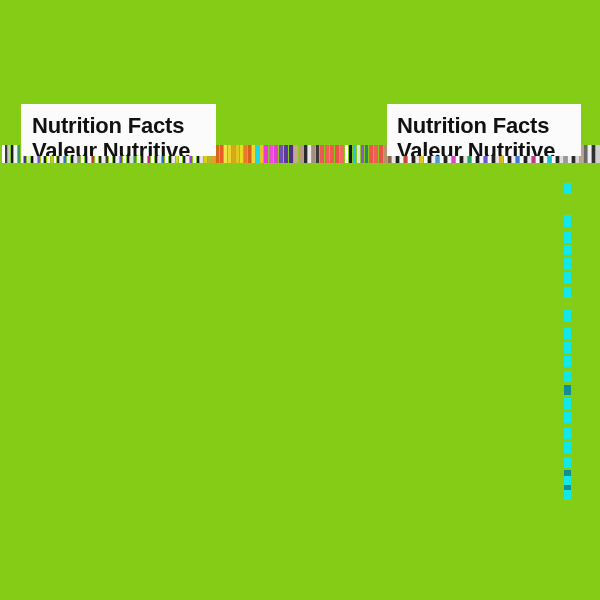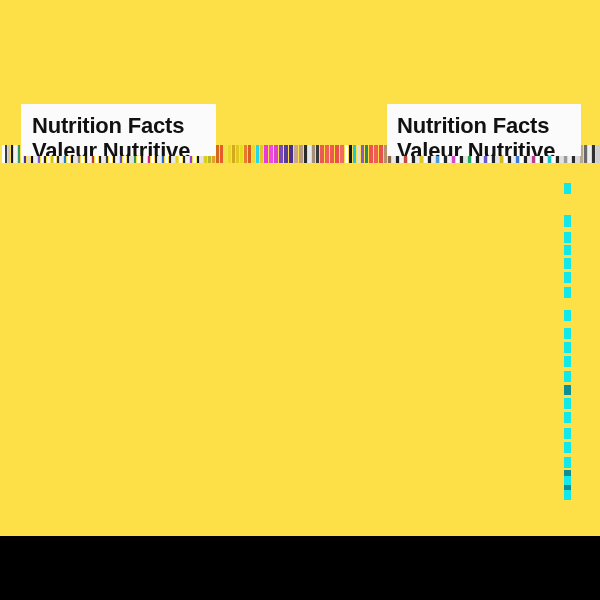--- a/index.html
+++ b/index.html
@@ -107,21 +107,21 @@
   #cyan-column .cy {
     position: absolute;
     left: 4px;
     width: 7px;
     background: #12e8e8;
   }
 </style>
 </head>
 <body style="background: rgb(0, 0, 0);">
 
-<div id="stage" style="width: 600px; height: 536px; background: #fde047;">
+<div id="stage" style="width: 600px; height: 600px; background: #84cc16;">
 
   <div id="noise-band">
       <div class="nz" style="left: 2px; width: 3px; background: rgb(255, 255, 255);"></div>
       <div class="nz" style="left: 5px; width: 2px; background: rgb(58, 58, 58);"></div>
       <div class="nz" style="left: 8px; width: 2px; background: rgb(200, 200, 200);"></div>
       <div class="nz" style="left: 11px; width: 2px; background: rgb(26, 26, 26);"></div>
       <div class="nz" style="left: 14px; width: 3px; background: rgb(242, 242, 242);"></div>
       <div class="nz" style="left: 18px; width: 2px; background: rgb(47, 158, 106);"></div>
       <div class="nz" style="left: 21px; width: 2px; background: rgb(255, 255, 255);"></div>
       <div class="nz" style="left: 24px; width: 2px; background: rgb(75, 47, 138);"></div>

